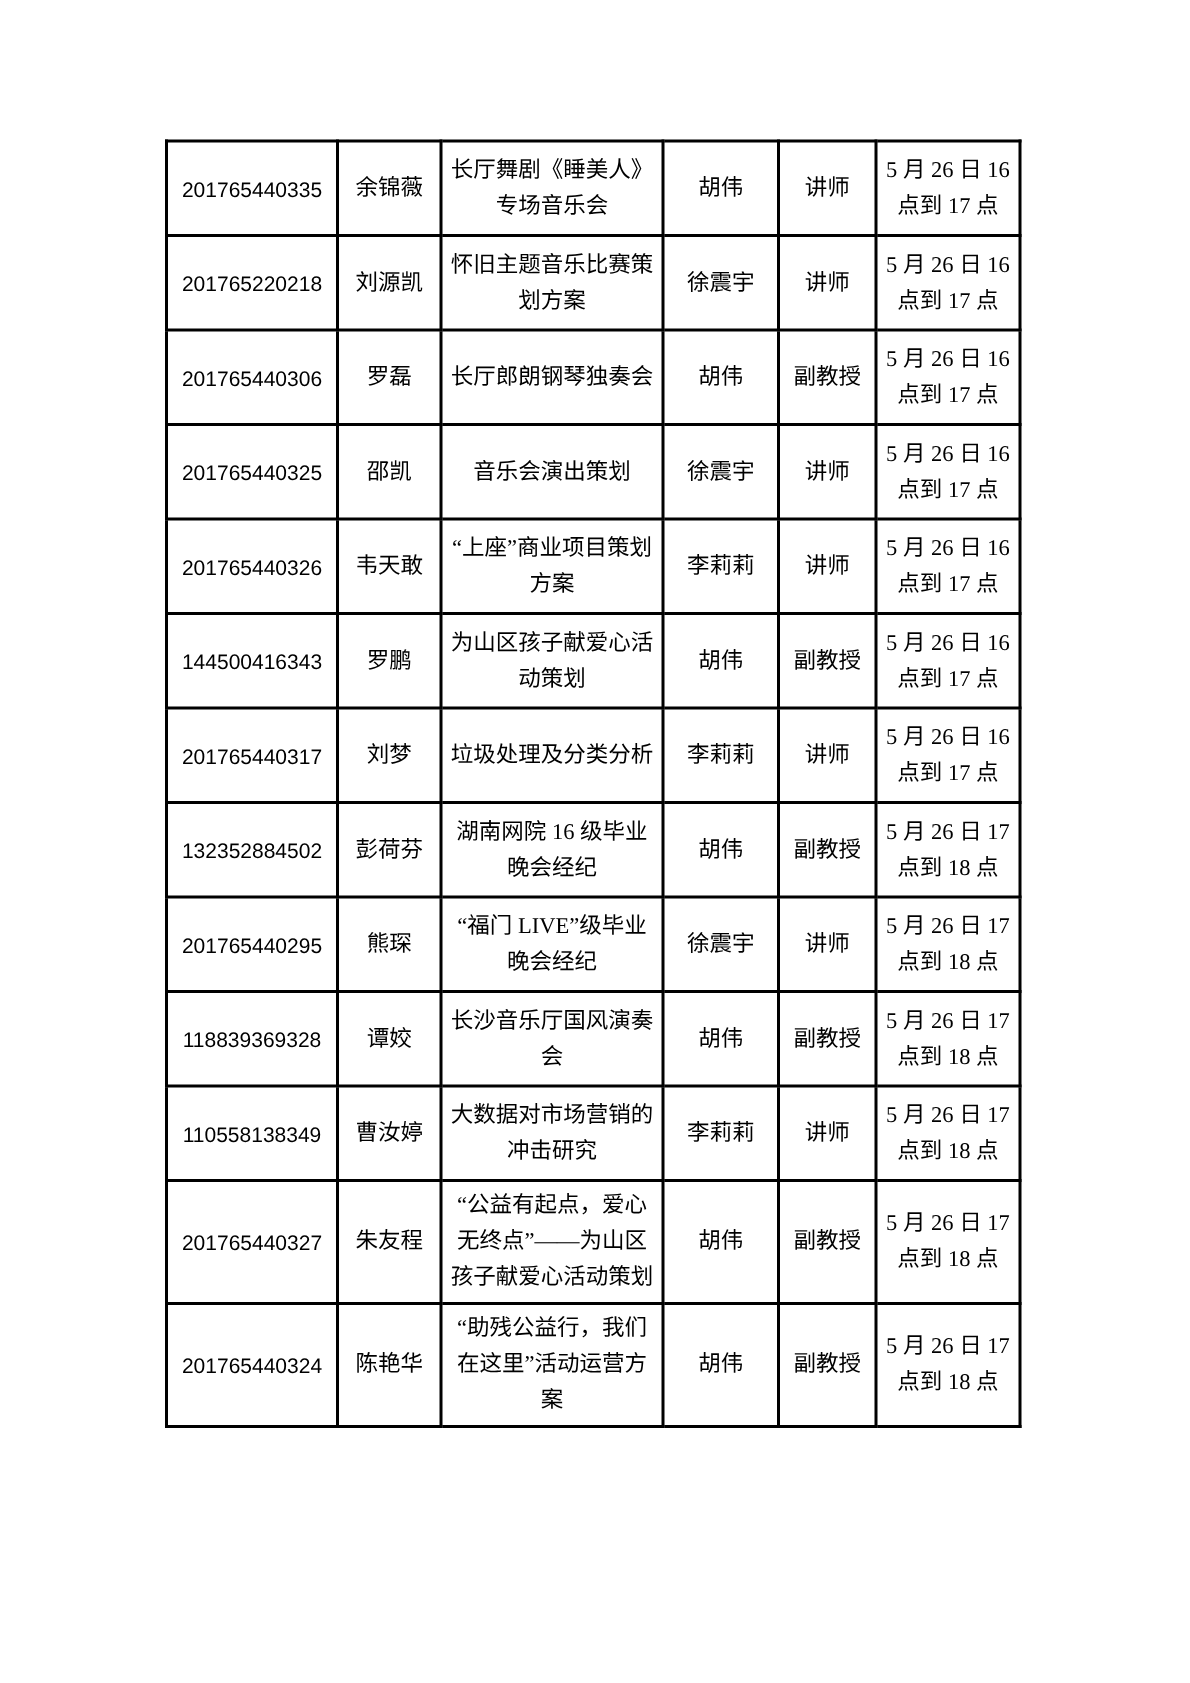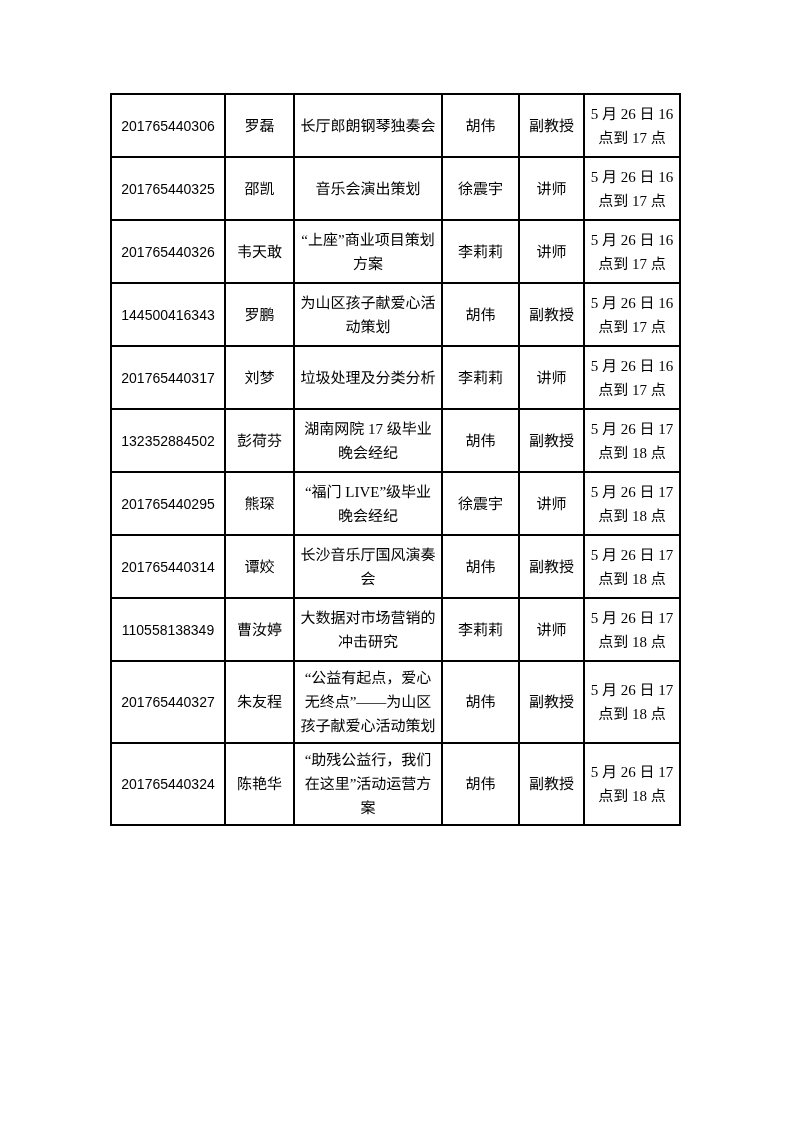--- a/index.html
+++ b/index.html
@@ -55,21 +55,37 @@
   <table class="schedule">
     <colgroup>
       <col class="c-id">
       <col class="c-name">
       <col class="c-title">
       <col class="c-advisor">
       <col class="c-rank">
       <col class="c-time">
     </colgroup>
     <tbody id="schedule-body">
+  <tr>
+    <td class="id-cell">201765440335</td>
+    <td class="name-cell">余锦薇</td>
+    <td class="title-cell">长厅舞剧《睡美人》专场音乐会</td>
+    <td class="advisor-cell">胡伟</td>
+    <td class="rank-cell">讲师</td>
+    <td class="time-cell">5 月 26 日 16 点到 17 点</td>
+  </tr>
 
+  <tr>
+    <td class="id-cell">201765220218</td>
+    <td class="name-cell">刘源凯</td>
+    <td class="title-cell">怀旧主题音乐比赛策划方案</td>
+    <td class="advisor-cell">徐震宇</td>
+    <td class="rank-cell">讲师</td>
+    <td class="time-cell">5 月 26 日 16 点到 17 点</td>
+  </tr>
 
   <tr>
     <td class="id-cell">201765440306</td>
     <td class="name-cell">罗磊</td>
     <td class="title-cell">长厅郎朗钢琴独奏会</td>
     <td class="advisor-cell">胡伟</td>
     <td class="rank-cell">副教授</td>
     <td class="time-cell">5 月 26 日 16 点到 17 点</td>
   </tr>
 
@@ -105,37 +121,37 @@
     <td class="name-cell">刘梦</td>
     <td class="title-cell">垃圾处理及分类分析</td>
     <td class="advisor-cell">李莉莉</td>
     <td class="rank-cell">讲师</td>
     <td class="time-cell">5 月 26 日 16 点到 17 点</td>
   </tr>
 
   <tr>
     <td class="id-cell">132352884502</td>
     <td class="name-cell">彭荷芬</td>
-    <td class="title-cell">湖南网院 17 级毕业晚会经纪</td>
+    <td class="title-cell">湖南网院 16 级毕业晚会经纪</td>
     <td class="advisor-cell">胡伟</td>
     <td class="rank-cell">副教授</td>
     <td class="time-cell">5 月 26 日 17 点到 18 点</td>
   </tr>
 
   <tr>
     <td class="id-cell">201765440295</td>
     <td class="name-cell">熊琛</td>
     <td class="title-cell">“福门 LIVE”级毕业晚会经纪</td>
     <td class="advisor-cell">徐震宇</td>
     <td class="rank-cell">讲师</td>
     <td class="time-cell">5 月 26 日 17 点到 18 点</td>
   </tr>
 
   <tr>
-    <td class="id-cell">201765440314</td>
+    <td class="id-cell">118839369328</td>
     <td class="name-cell">谭姣</td>
     <td class="title-cell">长沙音乐厅国风演奏会</td>
     <td class="advisor-cell">胡伟</td>
     <td class="rank-cell">副教授</td>
     <td class="time-cell">5 月 26 日 17 点到 18 点</td>
   </tr>
 
   <tr>
     <td class="id-cell">110558138349</td>
     <td class="name-cell">曹汝婷</td>

